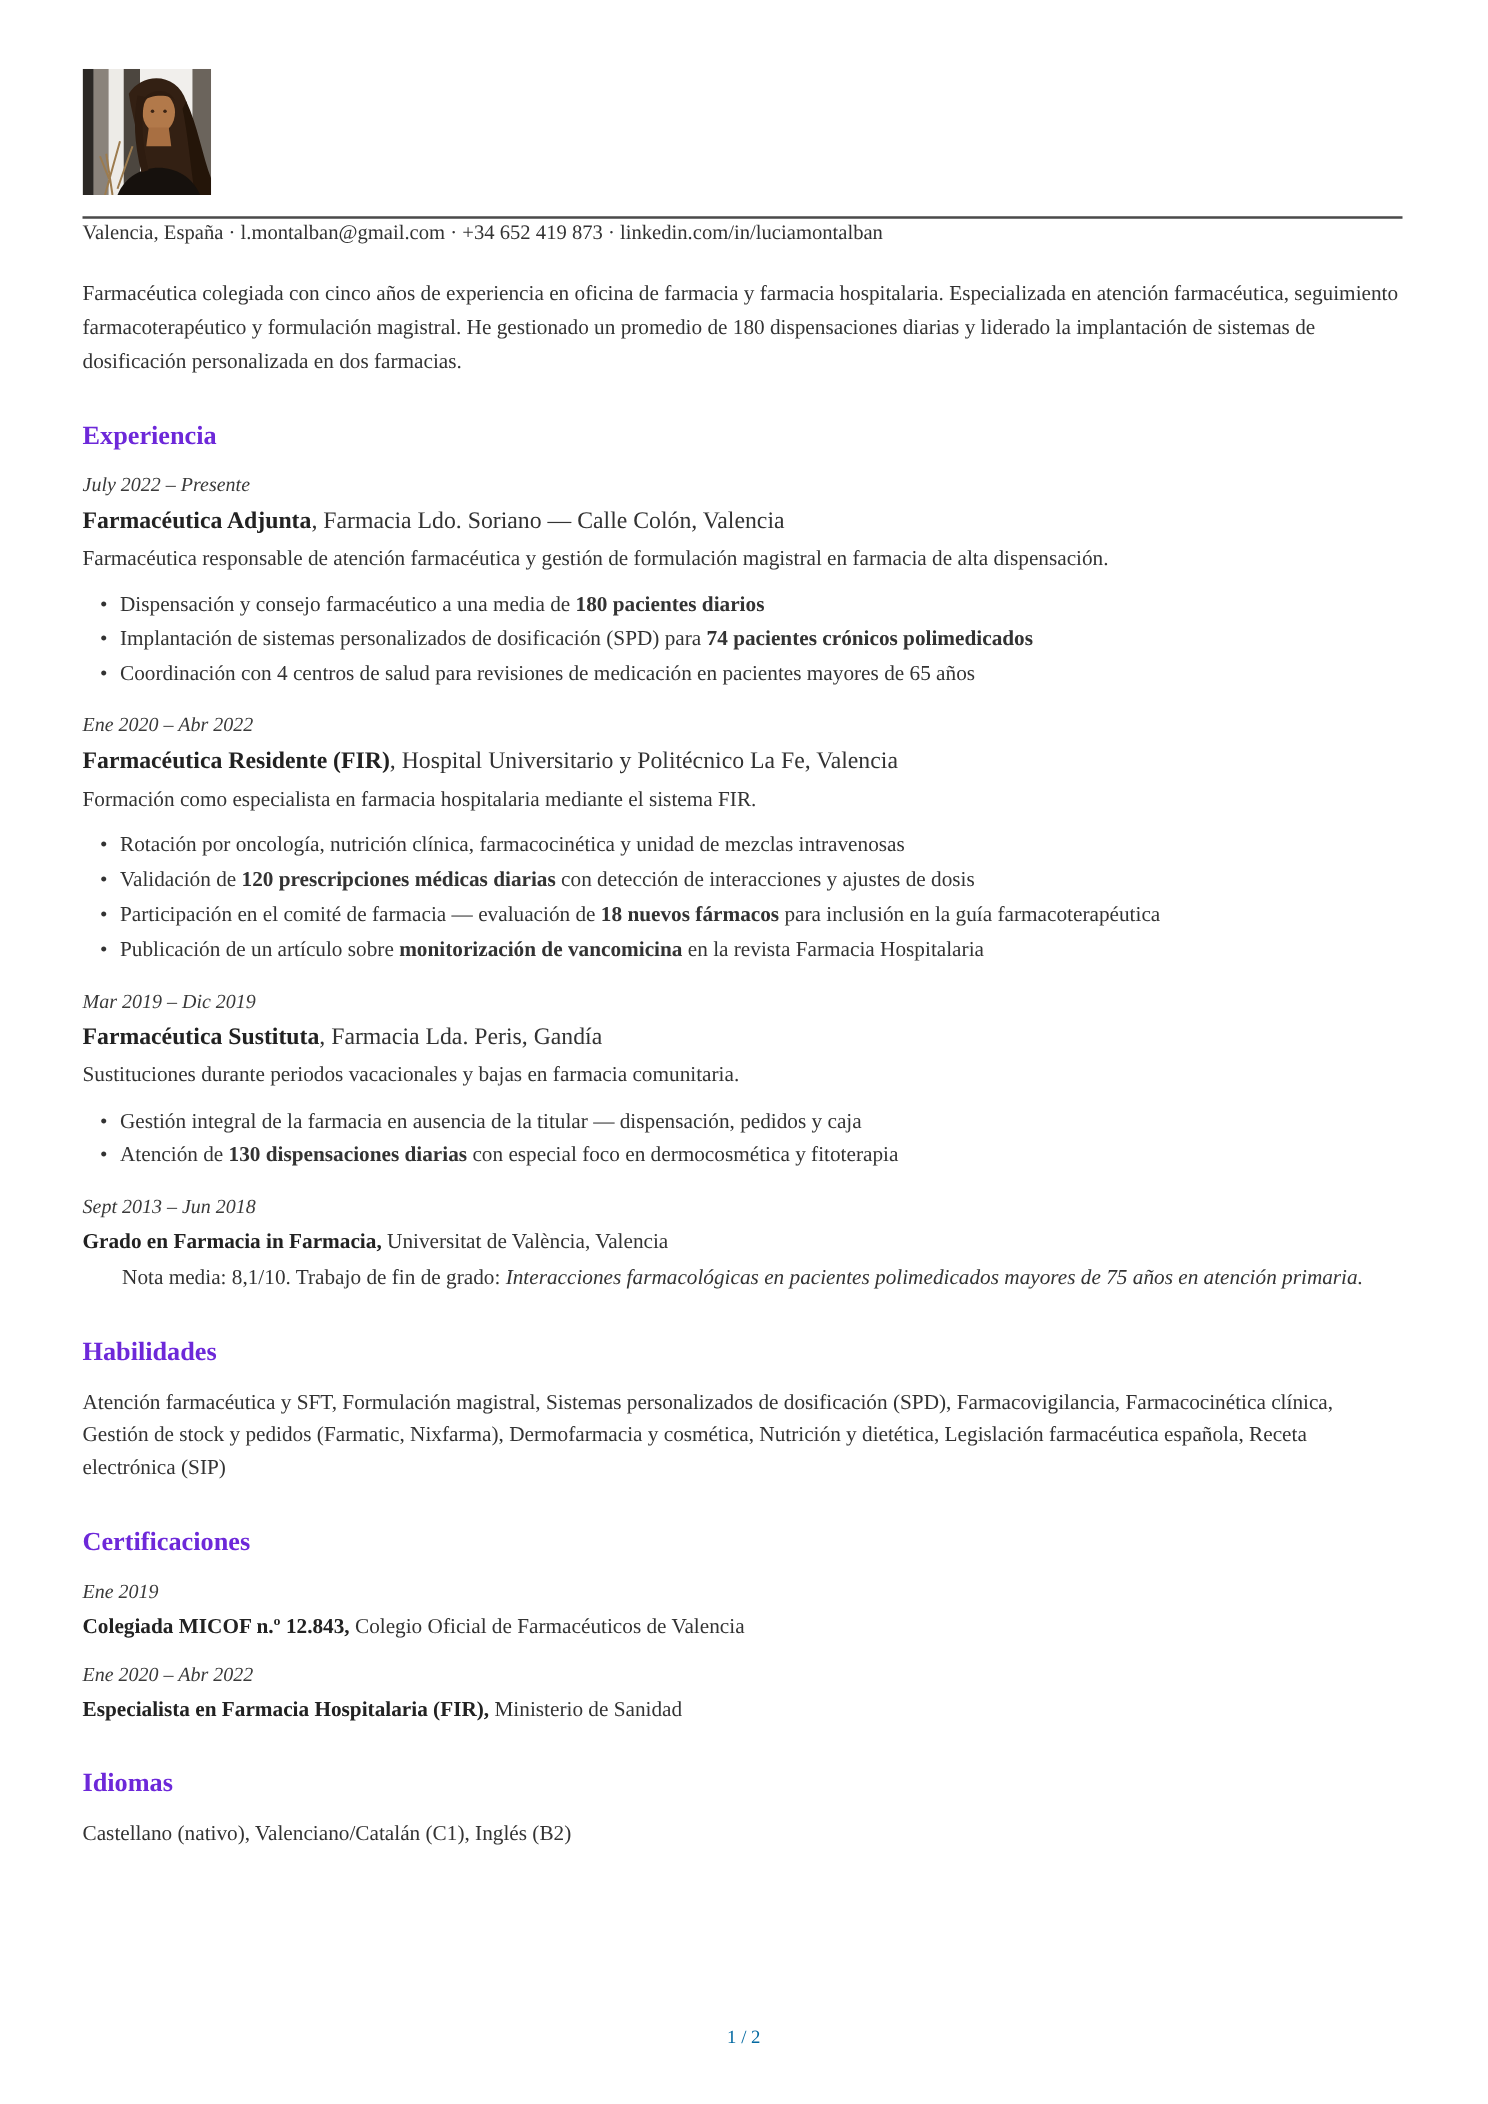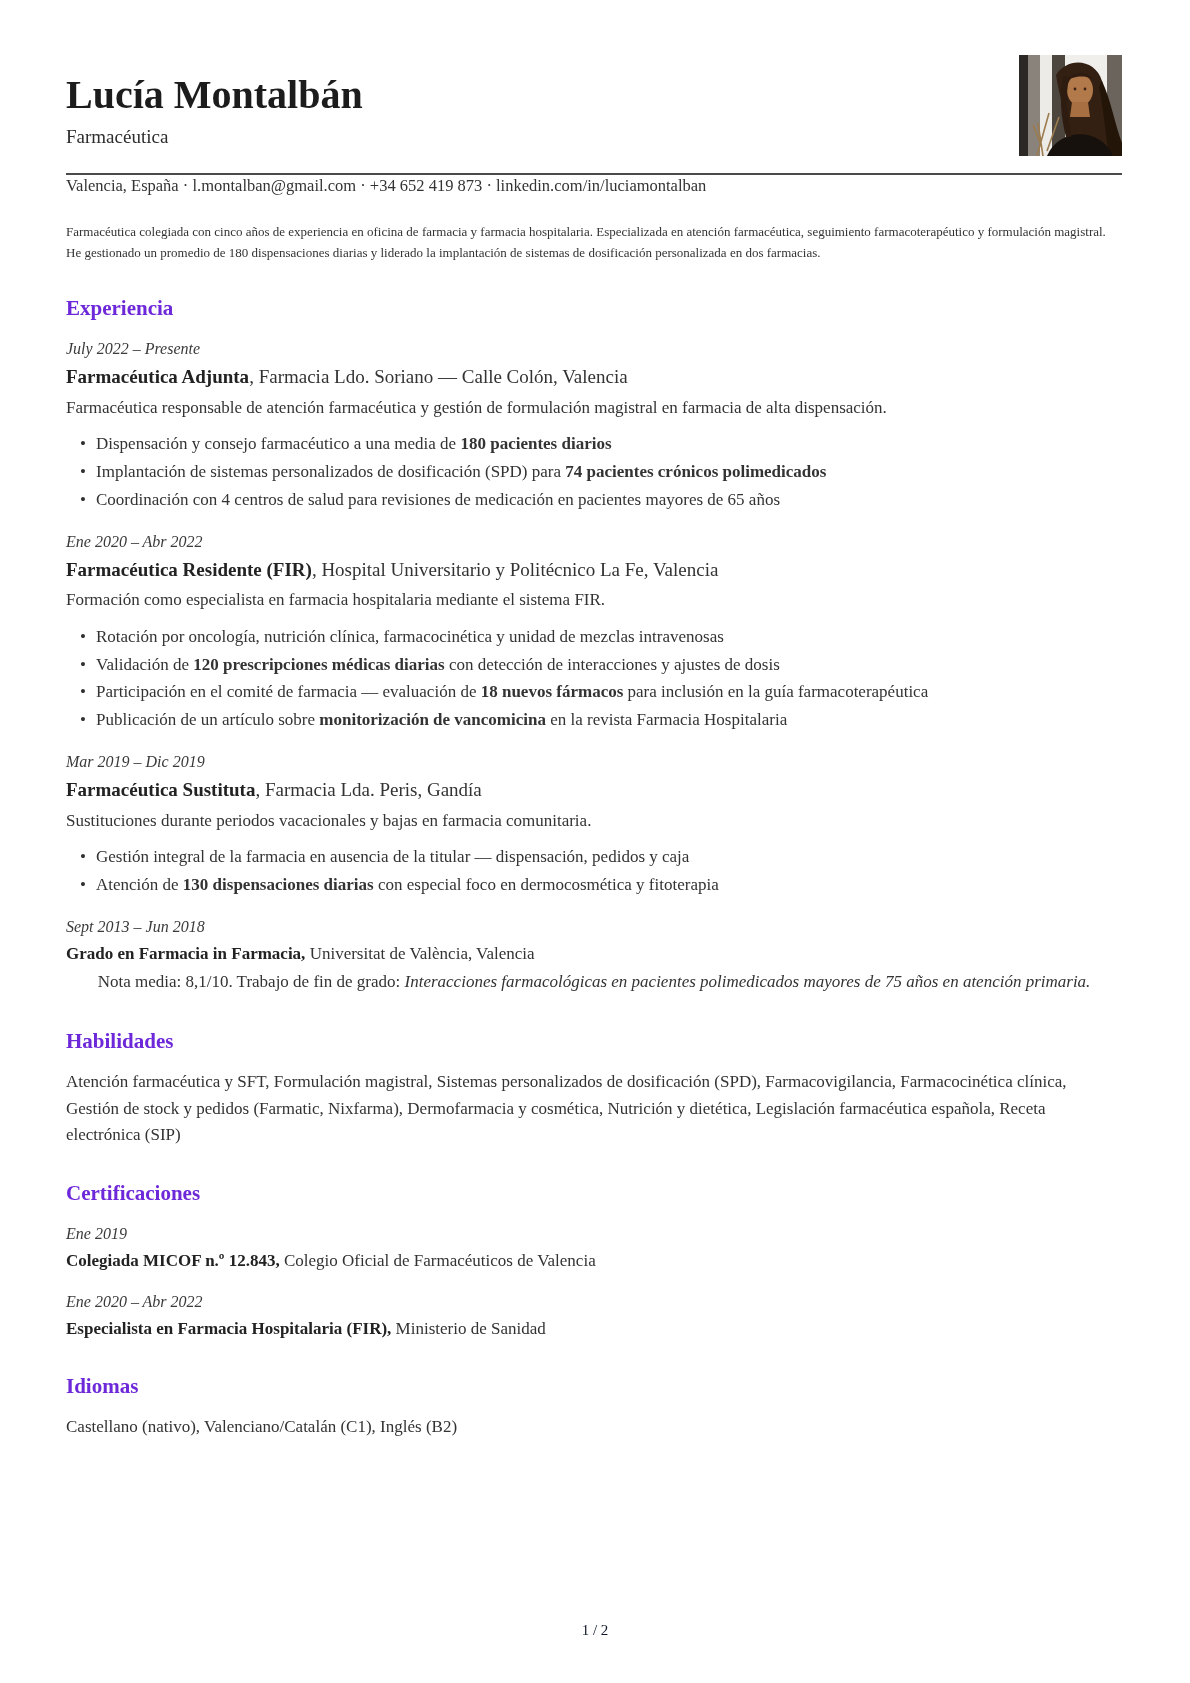--- a/index.html
+++ b/index.html
@@ -48,21 +48,21 @@
     border-top: 2px solid #4a4a4a;
     margin: 17px 0 0 0;
   }
   .contact {
     margin-top: 1px;
     font-size: 16.5px;
     color: #333333;
   }
   .summary {
     margin: 26px 0 0 0;
-    font-size: 13px;
+    font-size: 17px;
     line-height: 1.58;
   }
   h2.section-heading {
     margin: 33px 0 0 0;
     font-size: 21px;
     font-weight: 700;
     color: #6d28d9;
   }
   .dates {
     margin-top: 19px;
@@ -114,33 +114,29 @@
     font-size: 17px;
     line-height: 1.55;
   }
   .footer {
     position: absolute;
     left: 0;
     right: 0;
     bottom: 44px;
     text-align: center;
     font-size: 15px;
-    color: #0f172a;
+    color: #0369a1;
   }
 </style>
 </head>
 <body>
 
 <div class="page">
 
   <div class="header">
-    <div class="header-left">
-      <h1 class="name">Lucía Montalbán</h1>
-      <div class="subtitle">Farmacéutica</div>
-    </div>
     <div class="photo">
       <svg width="103" height="101" viewBox="0 0 103 101" xmlns="http://www.w3.org/2000/svg">
         <rect width="103" height="101" fill="#d9d5d0"></rect>
         <rect x="0" y="0" width="9" height="101" fill="#2b2825"></rect>
         <rect x="9" y="0" width="12" height="101" fill="#8a837b"></rect>
         <rect x="21" y="0" width="12" height="101" fill="#edebe7"></rect>
         <rect x="33" y="0" width="13" height="101" fill="#4c463f"></rect>
         <rect x="46" y="0" width="42" height="101" fill="#f1efec"></rect>
         <rect x="88" y="0" width="15" height="101" fill="#6b645c"></rect>
         <path d="M18 101 L30 58 M24 101 L19 68 M28 96 L40 62 M22 90 L14 70" stroke="#9c7b4e" stroke-width="1.6" fill="none"></path>

